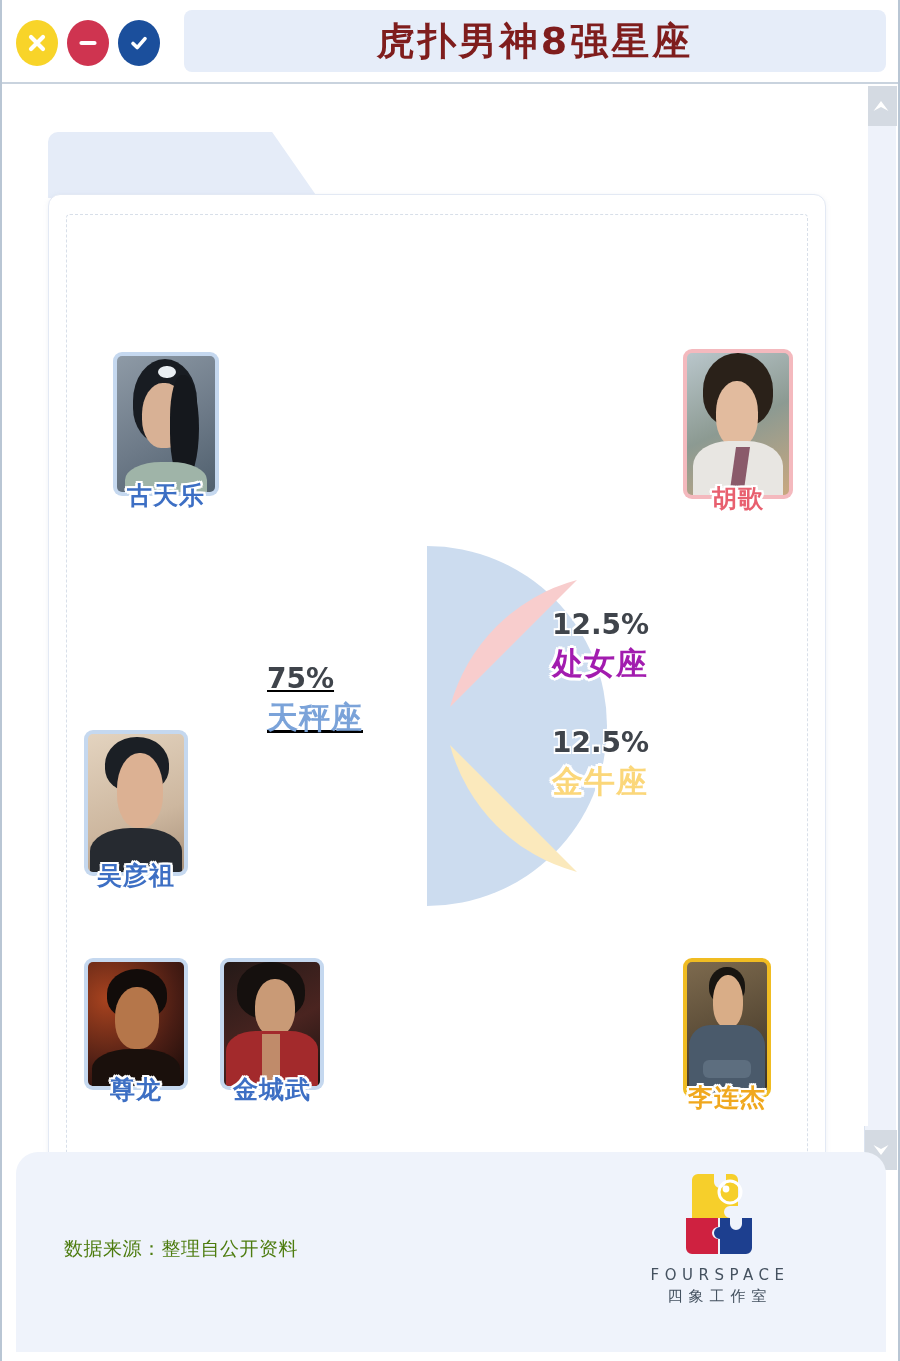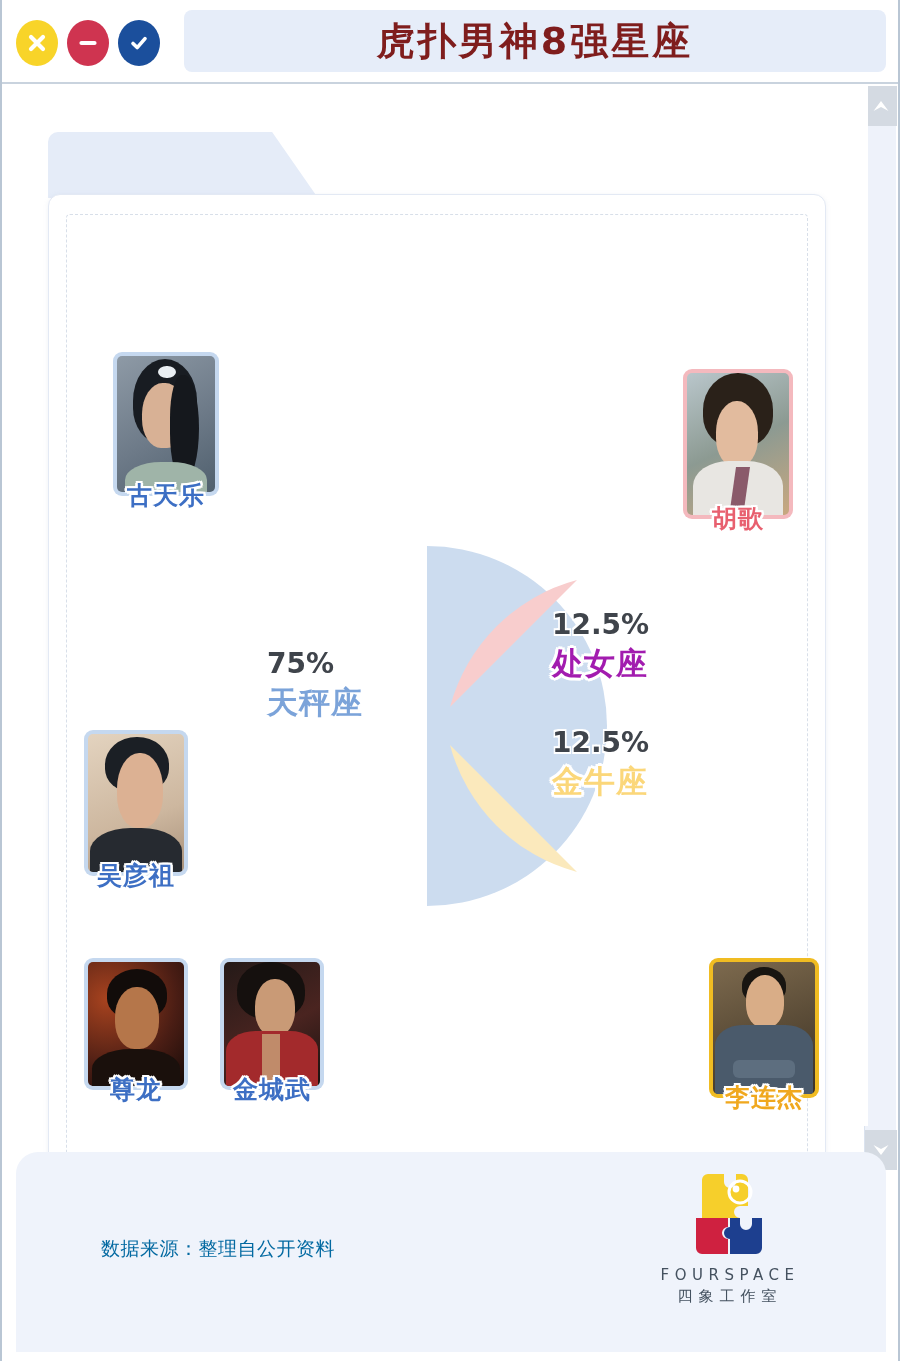--- a/index.html
+++ b/index.html
@@ -238,27 +238,26 @@
     left: 14px; top: 1152px;
     width: 870px; height: 200px;
     background: #eff3fb;
     border-radius: 22px 22px 0 0;
   }
   .source-text {
     position: absolute;
     left: 48px; top: 84px;
     font-family: "DejaVu Sans", "Liberation Sans", sans-serif;
     font-size: 19px;
-    color: #0369a1;
+    color: #4d7c0f;
     letter-spacing: .5px;
-    margin-left: 37px;
   }
   .logo {
     position: absolute;
-    right: 66px; top: 16px;
+    right: 76px; top: 16px;
     width: 180px;
     text-align: center;
   }
   .logo-mark { margin: 0 auto; display: block; }
   .logo-en {
     margin-top: 6px;
     font-family: "DejaVu Sans", "Liberation Sans", sans-serif;
     font-size: 15px;
     letter-spacing: 5.5px;
     color: #44515f;
@@ -326,21 +325,21 @@
         <div class="p-hair" style="left:16%;top:2%;width:66%;height:62%;background:#181c22;"></div>
         <div class="p-face" style="left:26%;top:20%;width:44%;height:48%;background:#d8b195;"></div>
         <div class="p-hair" style="left:54%;top:14%;width:30%;height:78%;background:#15181d;border-radius:40% 50% 50% 45%;"></div>
         <div style="position:absolute;left:42%;top:7%;width:18%;height:9%;background:#e9eef2;border-radius:50%;"></div>
         <div class="p-body" style="left:8%;top:78%;width:84%;height:30%;background:#9fb4a8;"></div>
       </div>
       <div class="card-name blue">古天乐</div>
     </div>
 
 
-    <div class="card pink" style="left:681px; top:263px; width:110px; height:150px;margin-top:20px;">
+    <div class="card pink" style="left:681px; top:263px; width:110px; height:150px;">
       <div class="card-photo">
         <div class="p-bg" style="background:linear-gradient(155deg,#b9c6cb,#8c9a92 50%,#c9a87f);"></div>
         <div class="p-hair" style="left:16%;top:0%;width:68%;height:52%;background:#2a2119;"></div>
         <div class="p-face" style="left:28%;top:20%;width:42%;height:46%;background:#e2bb9e;"></div>
         <div class="p-body" style="left:6%;top:62%;width:88%;height:44%;background:#e8e6e2;border-radius:40% 40% 0 0;"></div>
         <div style="position:absolute;left:44%;top:66%;width:14%;height:40%;background:#8a5a6a;transform:skewX(-8deg);"></div>
       </div>
       <div class="card-name pink">胡歌</div>
     </div>
 
@@ -369,21 +368,21 @@
       <div class="card-photo">
         <div class="p-bg" style="background:linear-gradient(150deg,#241a18,#4a2420 55%,#1a1210);"></div>
         <div class="p-hair" style="left:14%;top:0%;width:70%;height:46%;background:#15100e;"></div>
         <div class="p-face" style="left:32%;top:14%;width:42%;height:46%;background:#c99a76;"></div>
         <div class="p-body" style="left:2%;top:56%;width:96%;height:50%;background:#a32a2c;border-radius:32% 30% 0 0;"></div>
         <div style="position:absolute;left:40%;top:58%;width:18%;height:46%;background:#c08b6a;"></div>
       </div>
       <div class="card-name blue">金城武</div>
     </div>
 
-    <div class="card gold" style="left:681px; top:872px; width:110px; height:140px;margin-left:26px;">
+    <div class="card gold" style="left:681px; top:872px; width:88px; height:140px;">
       <div class="card-photo">
         <div class="p-bg" style="background:linear-gradient(160deg,#7d6a4e,#5c4d38 50%,#3b3225);"></div>
         <div class="p-hair" style="left:28%;top:4%;width:44%;height:28%;background:#181511;"></div>
         <div class="p-face" style="left:32%;top:10%;width:38%;height:40%;background:#d9ad87;"></div>
         <div class="p-body" style="left:2%;top:48%;width:96%;height:56%;background:#4a5a6b;border-radius:28% 28% 0 0;"></div>
         <div style="position:absolute;left:20%;top:74%;width:60%;height:14%;background:#5d6e7f;border-radius:6px;"></div>
       </div>
       <div class="card-name gold">李连杰</div>
     </div>
 
@@ -391,21 +390,21 @@
       <svg width="420" height="400" viewBox="0 0 420 400">
 
         <path d="M 210 200 L 210 20 A 180 180 0 1 1 210 380 Z" fill="#ccdcef"></path>
 
         <path d="M 220 192 L 352 60 A 180 180 0 0 1 352 60 L 352 60 L 220 192 Z" fill="none"></path>
         <path d="M 221 191 L 348 64 A 179 179 0 0 0 221 191 Z" fill="#f8cdcd" transform="translate(12,-10)"></path>
 
         <path d="M 221 209 L 348 336 A 179 179 0 0 1 221 209 Z" fill="#fbe9bc" transform="translate(12,10)"></path>
       </svg>
 
-      <div class="pie-label" style="left:50px; top:121px;">
+      <div class="pie-label" style="left:50px; top:136px;text-decoration:underline;">
         <div class="pct">75%</div>
         <div class="zname blue">天秤座</div>
       </div>
 
       <div class="pie-label" style="left:335px; top:82px;">
         <div class="pct">12.5%</div>
         <div class="zname pink">处女座</div>
       </div>
 
       <div class="pie-label" style="left:335px; top:200px;">

